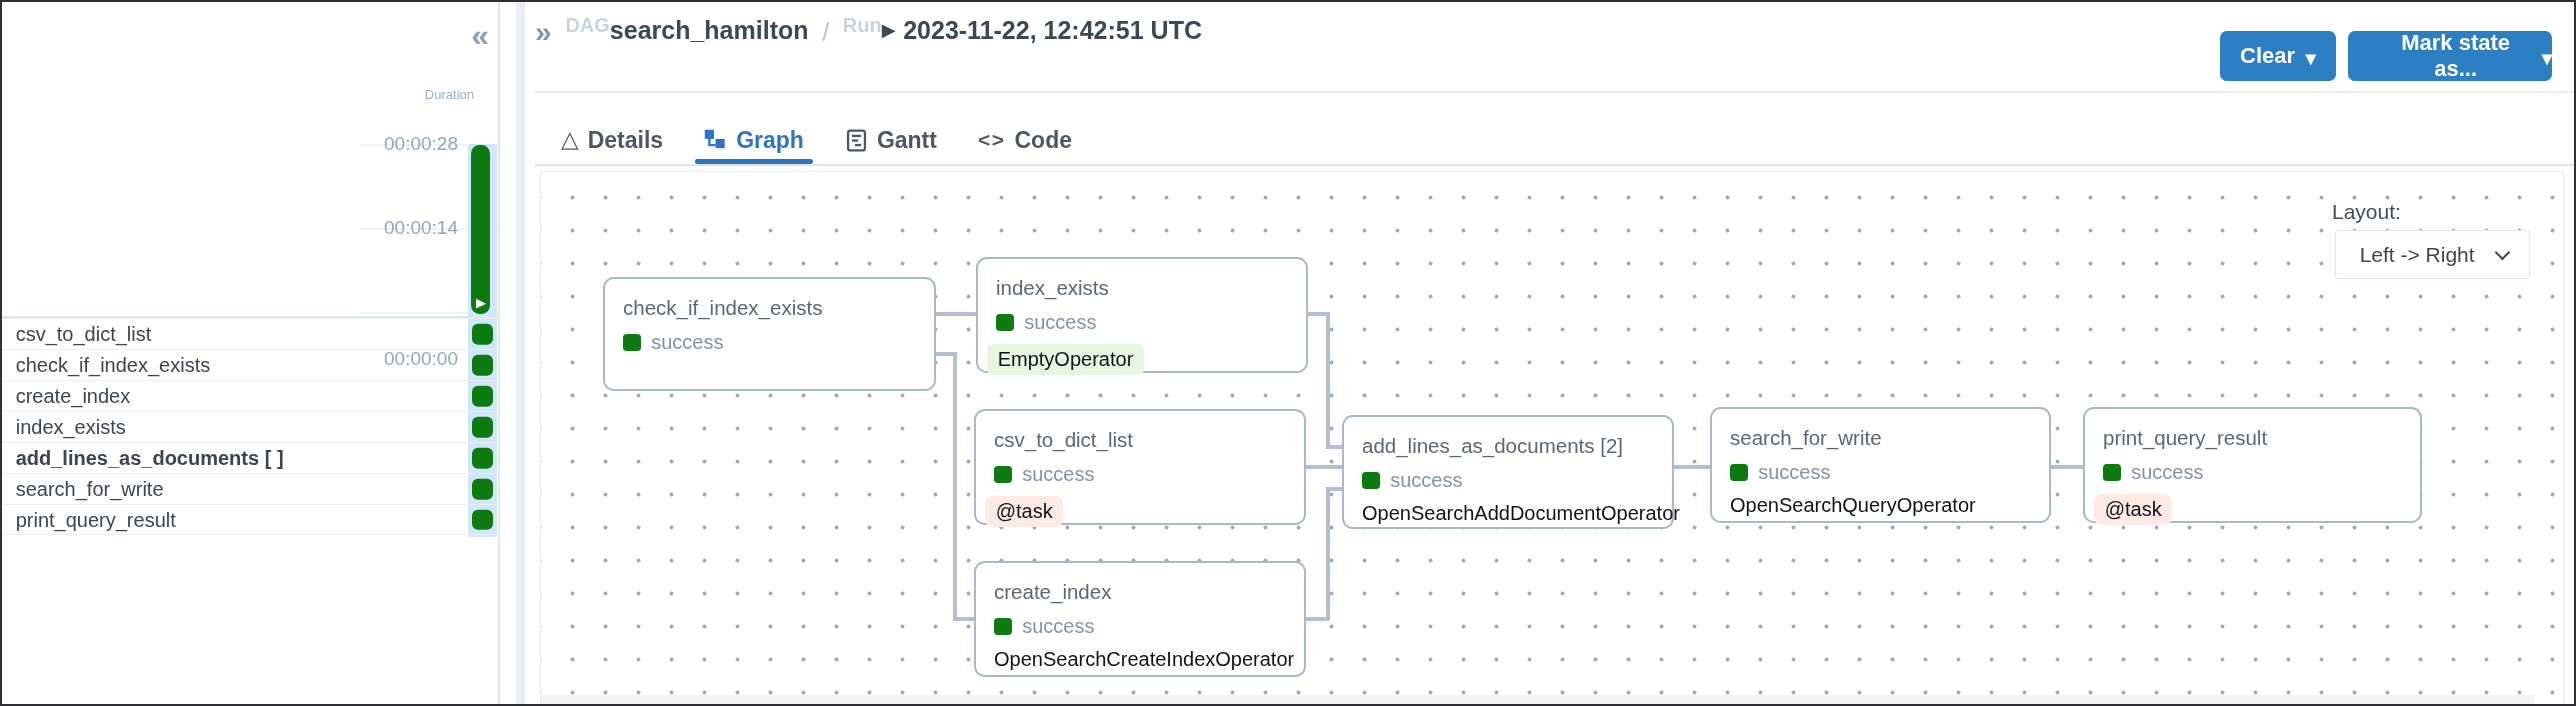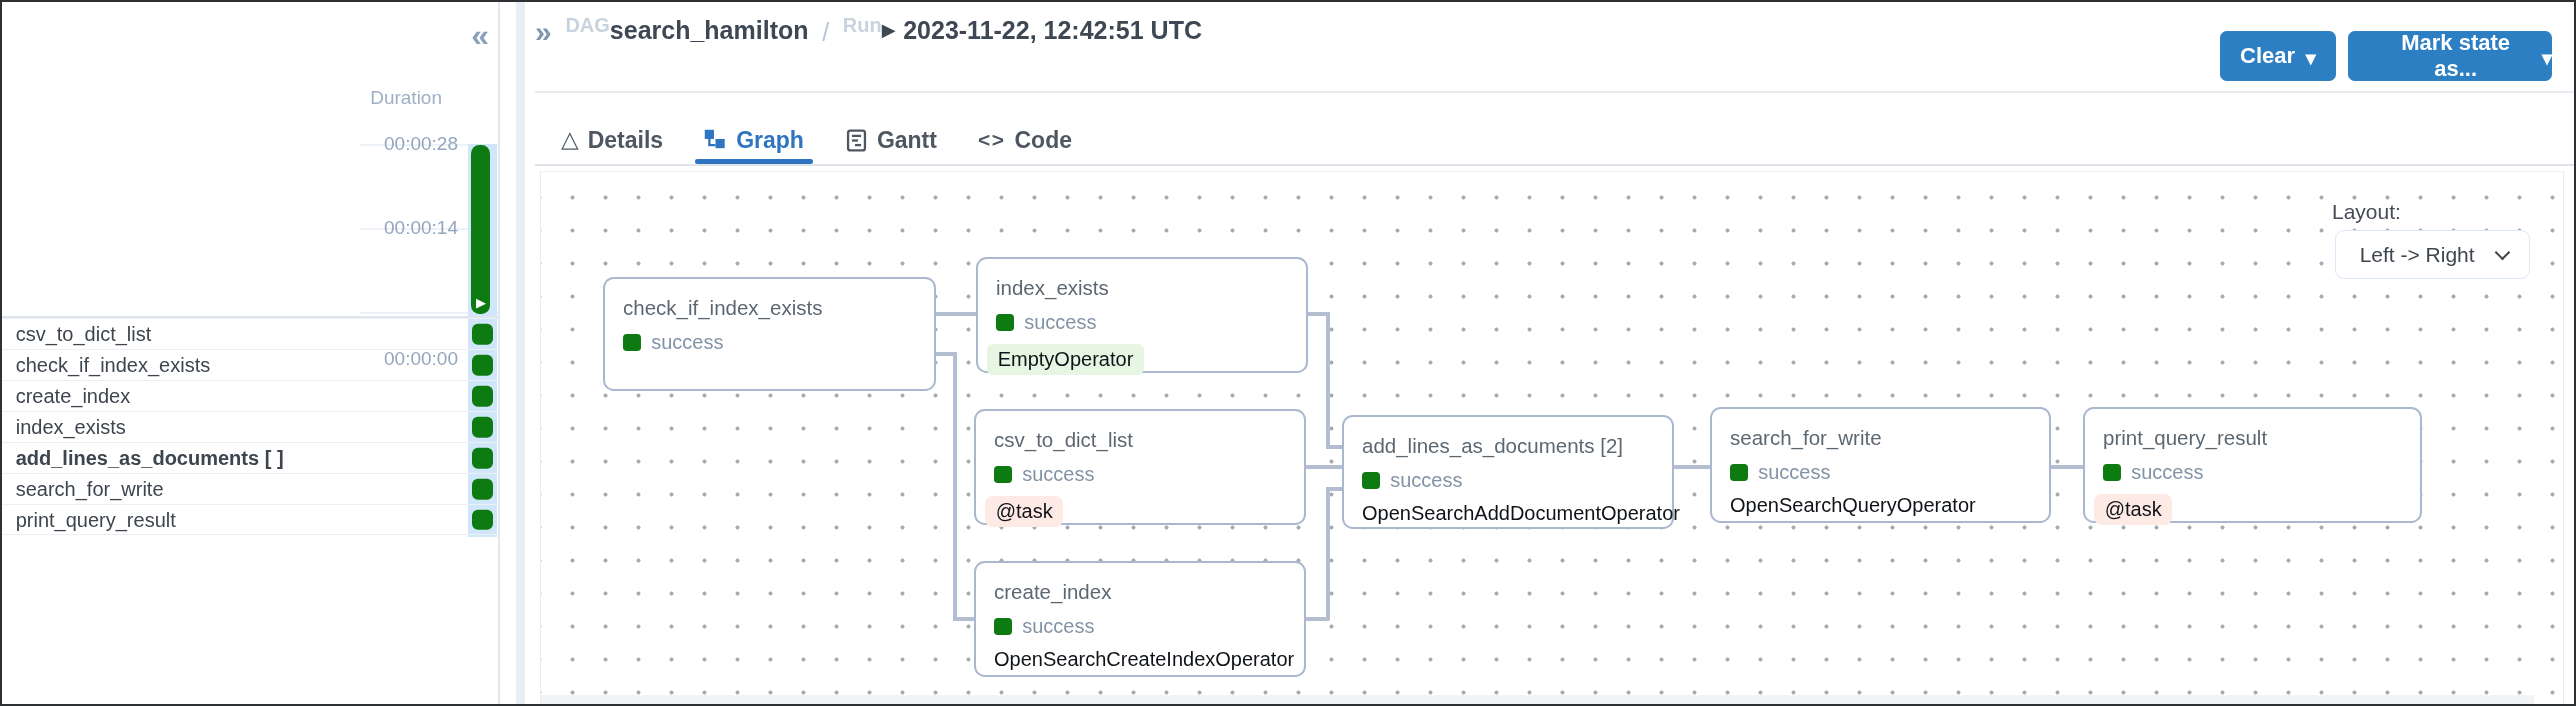--- a/index.html
+++ b/index.html
@@ -6,21 +6,21 @@
   html,body { background:#ffffff; }
   #app {
     position:relative; width:2576px; height:706px;
     border:2.3px solid #2e3033; background:#ffffff; overflow:hidden;
     font-family:"Liberation Sans", sans-serif;
   }
 
   
   #sidebar { position:absolute; left:0; top:0; width:496px; height:100%; background:#fff; }
   #collapse-btn { position:absolute; top:16.7px; right:9px; font-size:32px; font-weight:bold; color:#8ba0bb; cursor:pointer; line-height:1; }
-  #duration-label { position:absolute; top:85px; right:56px; font-size:19px; color:#9db0c6; }
+  #duration-label { position:absolute; top:85px; right:24px; font-size:13px; color:#9db0c6; }
   .tick { position:absolute; right:40px; font-size:19px; color:#93a6bd; }
   .tick.t0 { top:131px; } .tick.t1 { top:215px; } .tick.t2 { top:298px;margin-top:48px; }
   .gridline { position:absolute; left:358px; width:138px; height:1.5px; background:#edf2f8; }
   .gridline.g0 { top:142px; } .gridline.g1 { top:226px; } .gridline.g2 { top:310px; }
   #bar-track { position:absolute; left:466px; top:142px; width:29px; height:393px; background:#cfe7f8; }
   #duration-bar { position:absolute; left:469px; top:143px; width:19px; height:169px; background:#0e7a12; border-radius:8.4px; }
   #duration-bar .play { position:absolute; bottom:4.6px; left:50%; transform:translateX(-46%); color:#fff; font-size:13px; line-height:1; }
   #sidebar-divider { position:absolute; left:0; top:314px; width:496px; height:1.5px; background:#dfe5ec; }
   #task-rows { position:absolute; left:0; top:316px; width:496px; }
   .task-row { position:relative; height:31px; border-top:1.5px solid #eceff3; cursor:pointer; }
@@ -58,21 +58,21 @@
   #tab-divider { position:absolute; left:533px; top:162px; width:2041px; height:2.3px; background:#dfe4ec; }
   .tri-icon { font-size:23px; font-weight:normal; line-height:1; transform:translateY(-1.5px); }
   .code-icon { font-size:21px; letter-spacing:1.5px; }
 
   
   #graph-panel { position:absolute; left:538px; top:169px; width:2024px; height:537px; border:1.5px solid #e9edf2; background:#fff;
     background-image:radial-gradient(circle, #a6abb1 1.8px, transparent 2.3px); background-size:33px 33px; background-position:15px 9px; }
   #hscroll { position:absolute; left:539px; top:693px; width:1993px; height:11.4px; background:#f3f4f6; z-index:4; }
 
   #layout-label { position:absolute; left:2330px; top:198px; font-size:21px; color:#454c54; z-index:5; }
-  #layout-select { position:absolute; left:2333px; top:228px; width:195px; height:49px; background:#fff; border:1.5px solid #dce6f4; border-radius:9px;
+  #layout-select { position:absolute; left:2333px; top:228px; width:195px; height:49px; background:#fff; border:1.5px solid #dce6f4; border-radius:3px;
     display:flex; align-items:center; justify-content:center; gap:20px; font-size:21px; color:#3f464e; cursor:pointer; z-index:5; }
   .chev { width:10.7px; height:10.7px; border-right:2.3px solid #444; border-bottom:2.3px solid #444; transform:rotate(45deg) translateY(-3px); }
 
   
   .edge { position:absolute; background:#b3bfd0; z-index:2; }
   .e1  { left:934px; top:310px; width:41px;  height:3.8px; }
   .e2a { left:934px; top:350px; width:20px;  height:3.8px; }
   .e2b { left:951px; top:350px; width:3.8px;   height:269px; }
   .e2c { left:951px; top:615px; width:22px;  height:3.8px; }
   .e3a { left:1305px; top:310px; width:21px;  height:3.8px; }

